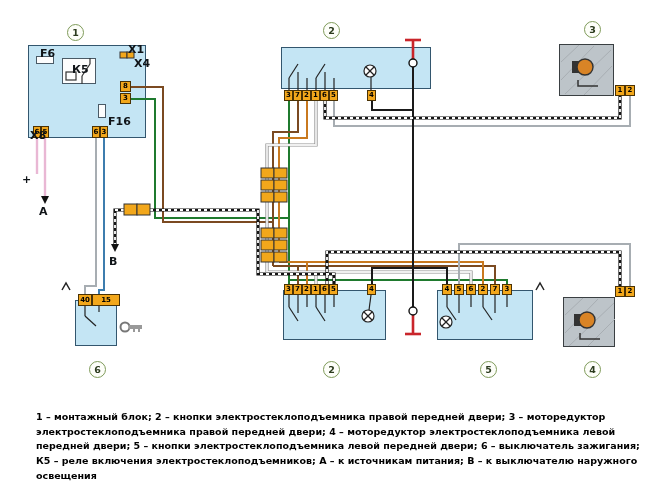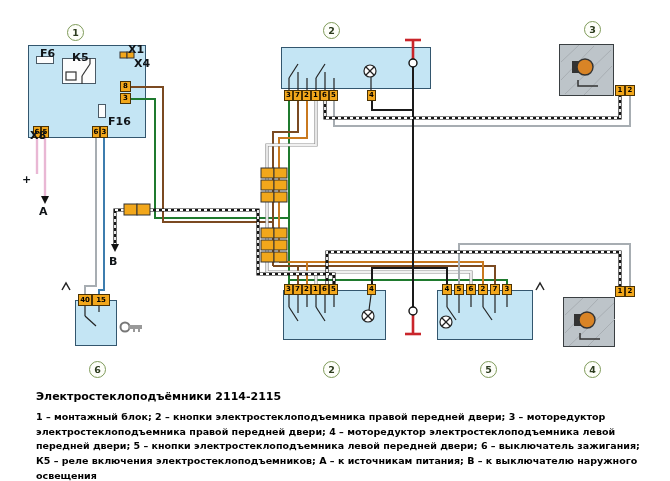--- a/index.html
+++ b/index.html
@@ -237,36 +237,35 @@
   <div class="pin" style="left:478px;top:284px;width:10px;height:11px">2</div>
   <div class="pin" style="left:490px;top:284px;width:10px;height:11px">7</div>
   <div class="pin" style="left:502px;top:284px;width:10px;height:11px">3</div>
 
   <div class="pin" style="left:615px;top:85px;width:10px;height:11px">1</div>
   <div class="pin" style="left:625px;top:85px;width:10px;height:11px">2</div>
   <div class="pin" style="left:615px;top:286px;width:10px;height:11px">1</div>
   <div class="pin" style="left:625px;top:286px;width:10px;height:11px">2</div>
 
   <div class="pin" style="left:78px;top:294px;width:14px;height:12px">40</div>
-  <div class="pin" style="left:92px;top:294px;width:18px;height:12px">15</div>
+  <div class="pin" style="left:92px;top:294px;width:28px;height:12px">15</div>
 
   <div class="lbl" style="left:40px;top:48px">F6</div>
-  <div class="lbl" style="left:72px;top:52px">К5</div>
+  <div class="lbl" style="left:72px;top:64px">К5</div>
   <div class="lbl" style="left:128px;top:44px">X1</div>
   <div class="lbl" style="left:134px;top:58px">X4</div>
   <div class="lbl" style="left:30px;top:130px">X8</div>
   <div class="lbl" style="left:108px;top:116px">F16</div>
   <div class="lbl mark" style="left:22px;top:174px">+</div>
   <div class="lbl mark" style="left:39px;top:206px">А</div>
   <div class="lbl mark" style="left:109px;top:256px">В</div>
 
   <div class="callout" style="left:67px;top:24px">1</div>
   <div class="callout" style="left:323px;top:22px">2</div>
   <div class="callout" style="left:584px;top:21px">3</div>
   <div class="callout" style="left:323px;top:361px">2</div>
   <div class="callout" style="left:480px;top:361px">5</div>
   <div class="callout" style="left:584px;top:361px">4</div>
   <div class="callout" style="left:89px;top:361px">6</div>
 
-  <div class="title">Электростеклоподъёмники 2114-2115</div>
   <div class="caption">1 – монтажный блок; 2 – кнопки электростеклоподъемника правой передней двери; 3 – моторедуктор электростеклоподъемника правой передней двери; 4 – моторедуктор электростеклоподъемника левой передней двери; 5 – кнопки электростеклоподъемника левой передней двери; 6 – выключатель зажигания; К5 – реле включения электростеклоподъемников; А – к источникам питания; В – к выключателю наружного освещения</div>
 
 </div>
 
 </body></html>

